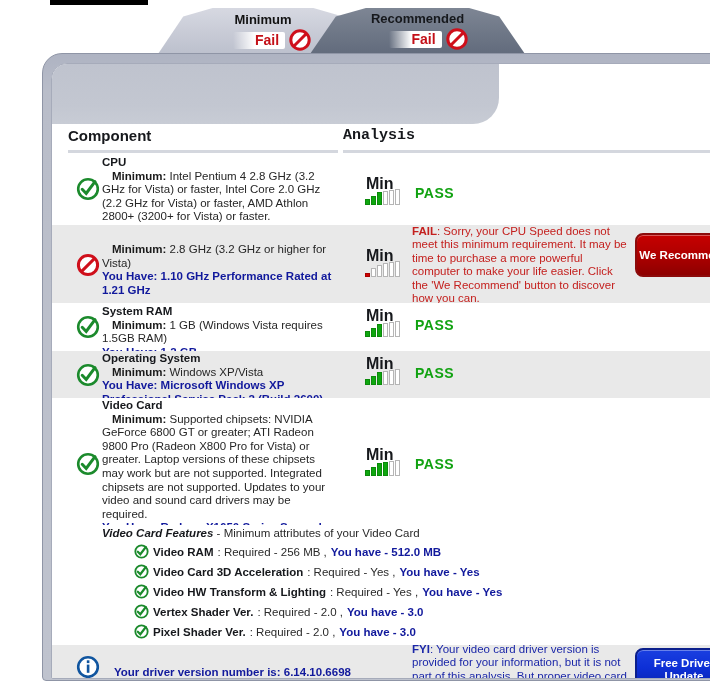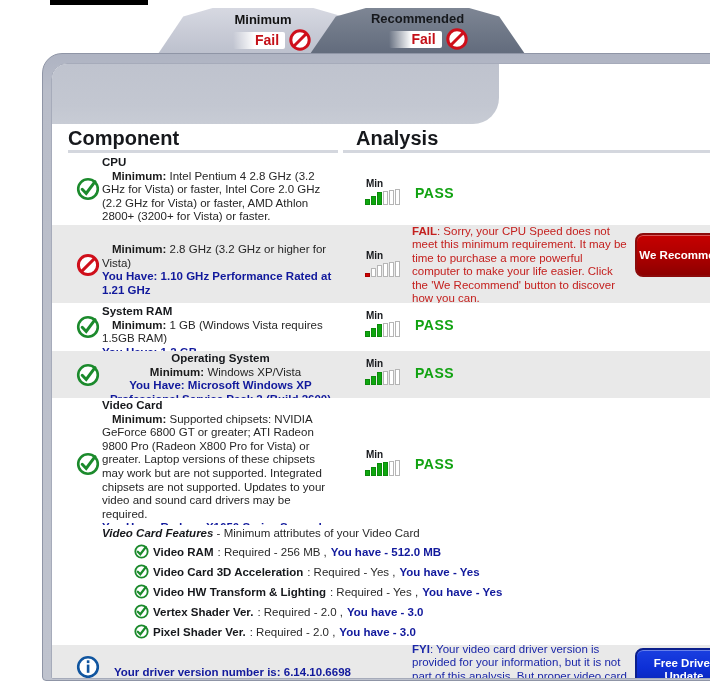--- a/index.html
+++ b/index.html
@@ -109,24 +109,24 @@
   }
   .legend-cell { display: flex; align-items: center; gap: 4px; }
   .legend-cell span.txt { font-size: 11.5px; color: #1a1a1a; }
 
   
   .thead {
     position: absolute; left: 0; top: 60px; width: 686px; height: 29px;
   }
   .th {
     position: absolute; top: 3px;
-    font-size: 20px; font-weight: bold; color: #16181c;
+    font-size: 15px; font-weight: bold; color: #16181c;
   }
   .th-component { left: 16px; }
-  .th-analysis { left: 304px; }
+  .th-analysis { left: 291px; font-family: Liberation Mono, monospace; }
   .thead-rule {
     position: absolute; top: 26px; height: 3px;
     background: #d4d7de;
   }
   .rule-a { left: 16px; width: 270px; }
   .rule-b { left: 291px; width: 380px; }
 
   
   .rows { position: absolute; left: 0; top: 89px; width: 686px; }
   .row {
@@ -147,21 +147,21 @@
     margin-bottom: 0px;
   }
   .comp-detail { padding-left: 10px; }
   .lbl-min { font-weight: bold; color: #1a1a1a; }
   .youhave { color: #11199c; font-weight: bold; display: block; margin-top: 0px; }
 
   .col-meter {
     position: absolute; left: 313px; width: 42px;
   }
   .meter-min {
-    font-size: 10px; font-weight: bold; color: #16181c; line-height: 10px;
+    font-size: 16px; font-weight: bold; color: #16181c; line-height: 10px;
     margin-left: 1px;
   }
   .bars { display: flex; align-items: flex-end; height: 16px; gap: 1px; }
   .bar { width: 5px; border: 1px solid #b5b5b5; box-sizing: border-box; background: #ffffff; }
   .bar.on { background: #0fa70f; border-color: #0b8a0b; }
   .bar.onred { background: #d00000; border-color: #a80000; }
 
   .verdict {
     position: absolute; left: 363px;
     font-size: 14px; font-weight: bold; color: #11a211;
@@ -421,21 +421,21 @@
         <div class="verdict" style="top:14px;">PASS</div>
       </div>
 
       <div class="row alt" style="height:47px;">
         <div class="status-ico" style="top:12px;">
           <svg width="24" height="24" viewBox="0 0 24 24">
             <circle cx="12" cy="12" r="9.8" fill="#ffffff" stroke="#1b8a2c" stroke-width="2.6"></circle>
             <path d="M6.2 12.3 L10.2 16.5 L19 4.6" fill="none" stroke="#1b8a2c" stroke-width="3" stroke-linecap="round"></path>
           </svg>
         </div>
-        <div class="col-component" style="top:1px;text-align:center;">
+        <div class="col-component" style="top:1px;">
           <span class="comp-name">Operating System</span>
           <span class="comp-detail"><span class="lbl-min">Minimum:</span>
           <span>Windows XP/Vista</span>
           <span class="youhave">You Have: Microsoft Windows XP Professional Service Pack 2 (Build 2600)</span></span>
         </div>
         <div class="col-meter" style="top:8px;">
           <div class="meter-min">Min</div>
           <div class="bars">
             <div class="bar on" style="height:6px"></div>
               <div class="bar on" style="height:9px"></div>

